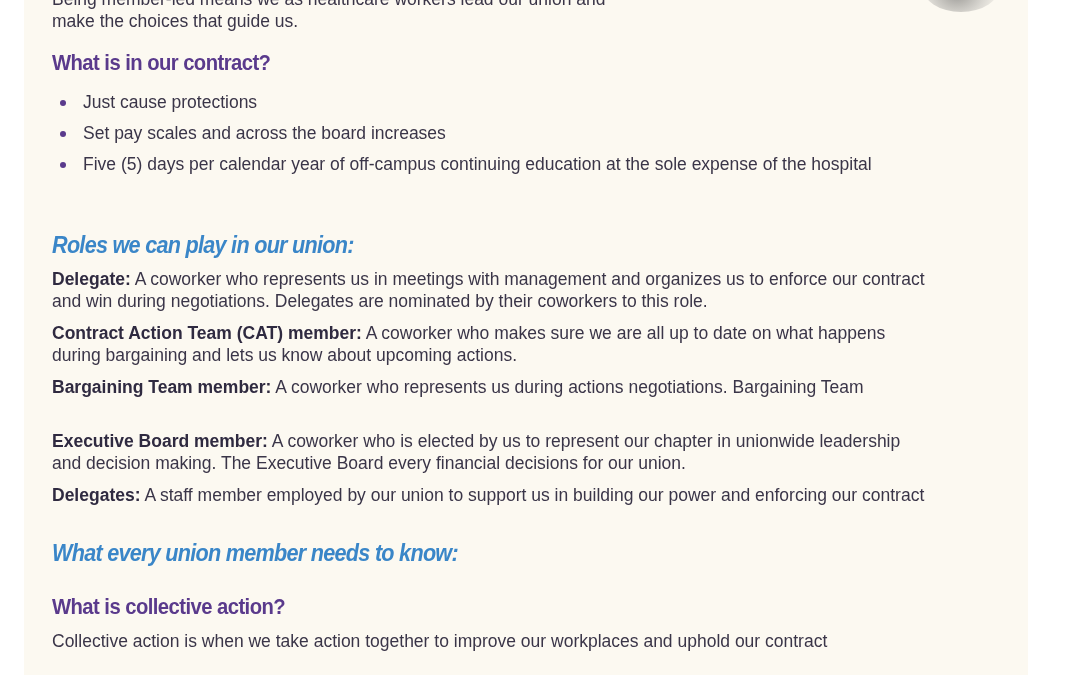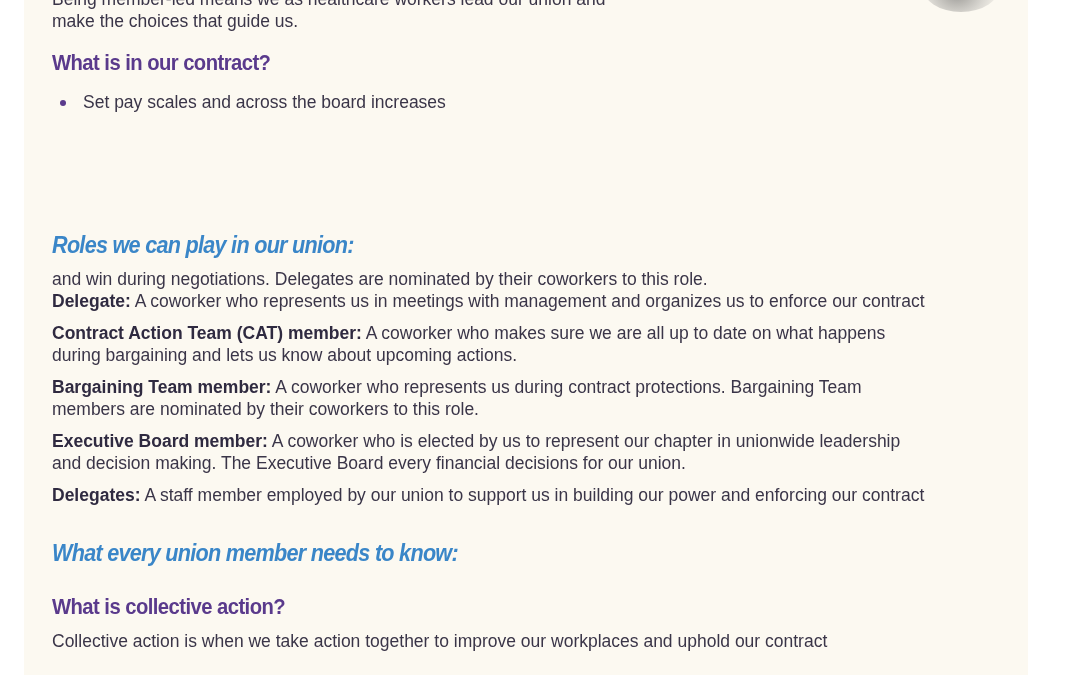--- a/index.html
+++ b/index.html
@@ -115,41 +115,42 @@
       <p class="body-text">Being member-led means we as healthcare workers lead our union and</p>
       <p class="body-text">make the choices that guide us.</p>
     </div>
 
     <div class="abs" style="top:50px;text-align:center;">
       <h2 class="h-purple">What is in our contract?</h2>
     </div>
 
     <div class="abs" style="top:87px;">
       <ul class="bullets">
+        <li><span class="dot"></span><span>Just cause protections</span></li>
         <li><span class="dot"></span><span>Set pay scales and across the board increases</span></li>
+        <li><span class="dot"></span><span>Five (5) days per calendar year of off-campus continuing education at the sole expense of the hospital</span></li>
       </ul>
     </div>
 
     <div class="abs" style="top:231px;">
       <h2 class="h-blue">Roles we can play in our union:</h2>
     </div>
 
     <div class="abs" style="top:268px;">
+      <p class="role"><b>Delegate:</b><span> A coworker who represents us in meetings with management and organizes us to enforce our contract</span></p>
       <p class="role">and win during negotiations. Delegates are nominated by their coworkers to this role.</p>
-      <p class="role"><b>Delegate:</b><span> A coworker who represents us in meetings with management and organizes us to enforce our contract</span></p>
     </div>
 
     <div class="abs" style="top:322px;">
       <p class="role"><b>Contract Action Team (CAT) member:</b><span> A coworker who makes sure we are all up to date on what happens</span></p>
       <p class="role">during bargaining and lets us know about upcoming actions.</p>
     </div>
 
     <div class="abs" style="top:376px;">
-      <p class="role"><b>Bargaining Team member:</b><span> A coworker who represents us during contract protections. Bargaining Team</span></p>
-      <p class="role">members are nominated by their coworkers to this role.</p>
+      <p class="role"><b>Bargaining Team member:</b><span> A coworker who represents us during actions negotiations. Bargaining Team</span></p>
     </div>
 
     <div class="abs" style="top:430px;">
       <p class="role"><b>Executive Board member:</b><span> A coworker who is elected by us to represent our chapter in unionwide leadership</span></p>
       <p class="role">and decision making. The Executive Board every financial decisions for our union.</p>
     </div>
 
     <div class="abs" style="top:484px;">
       <p class="role" style="white-space:nowrap;"><b>Delegates:</b><span> A staff member employed by our union to support us in building our power and enforcing our contract</span></p>
     </div>

